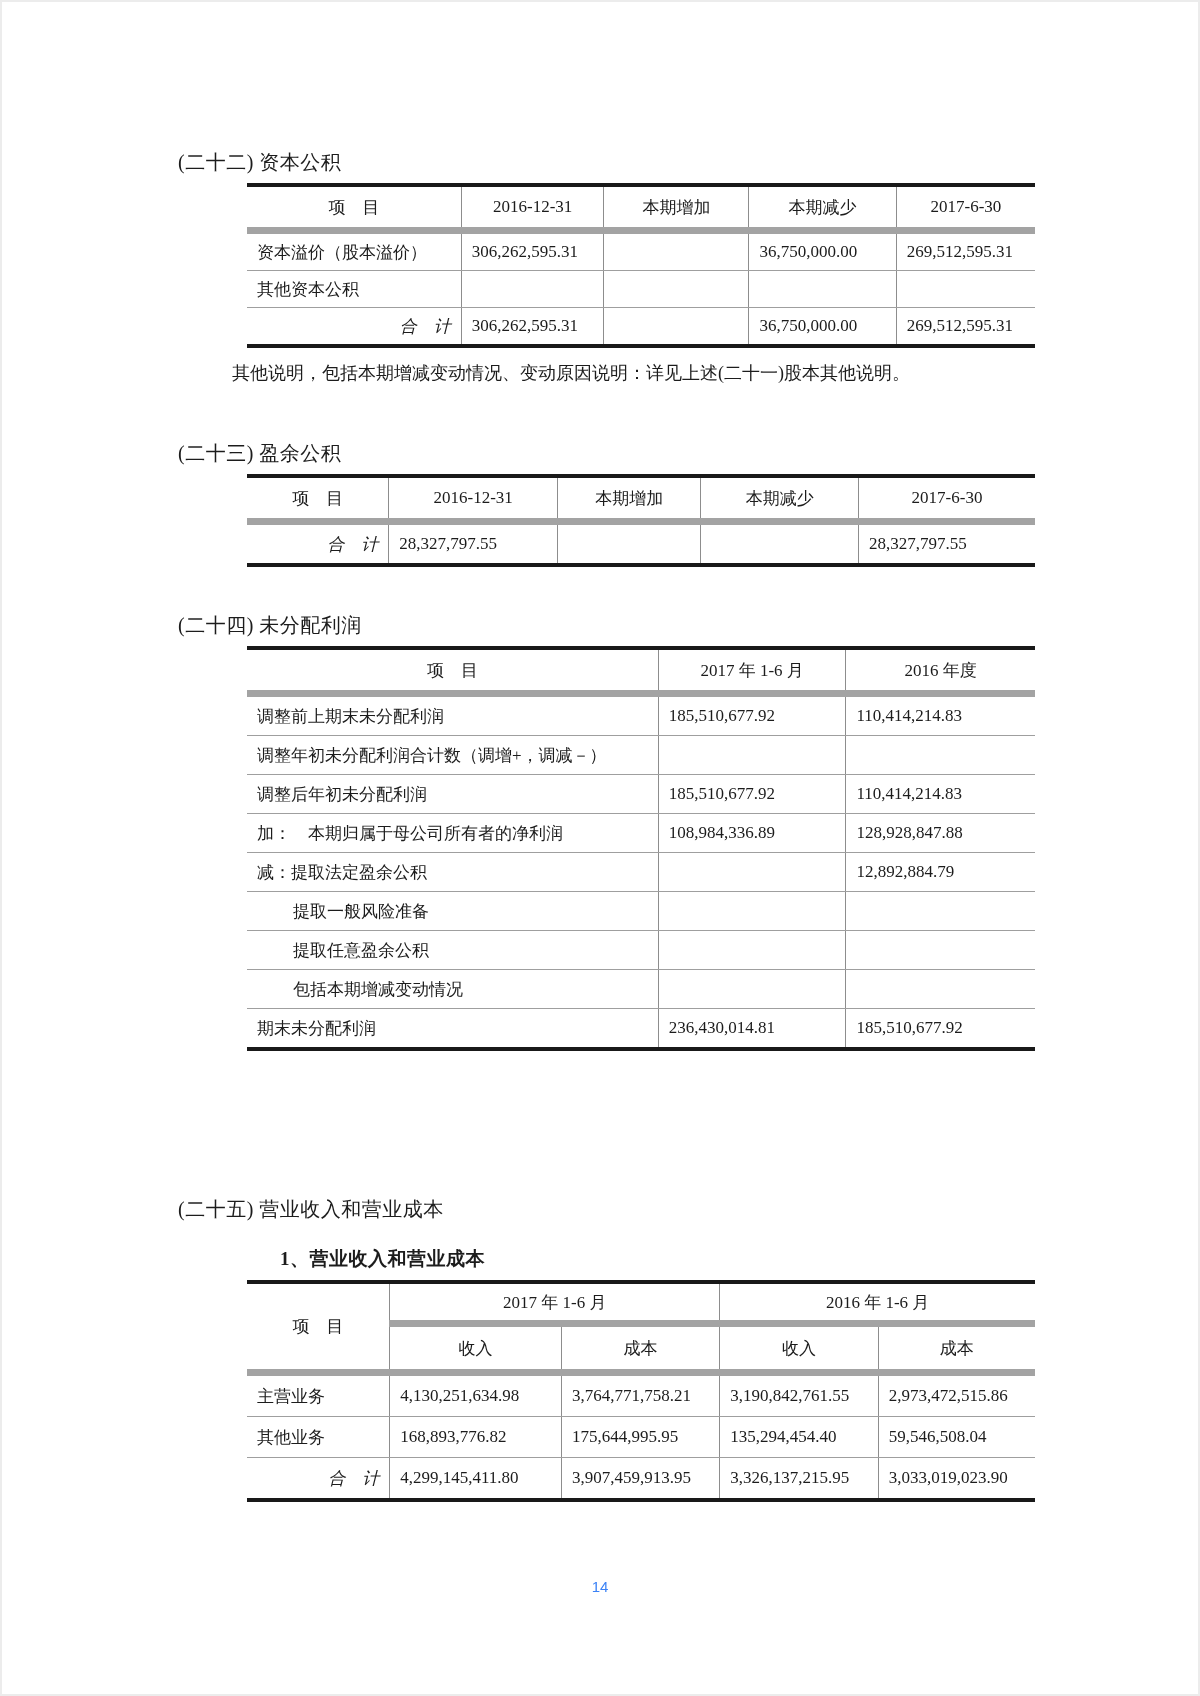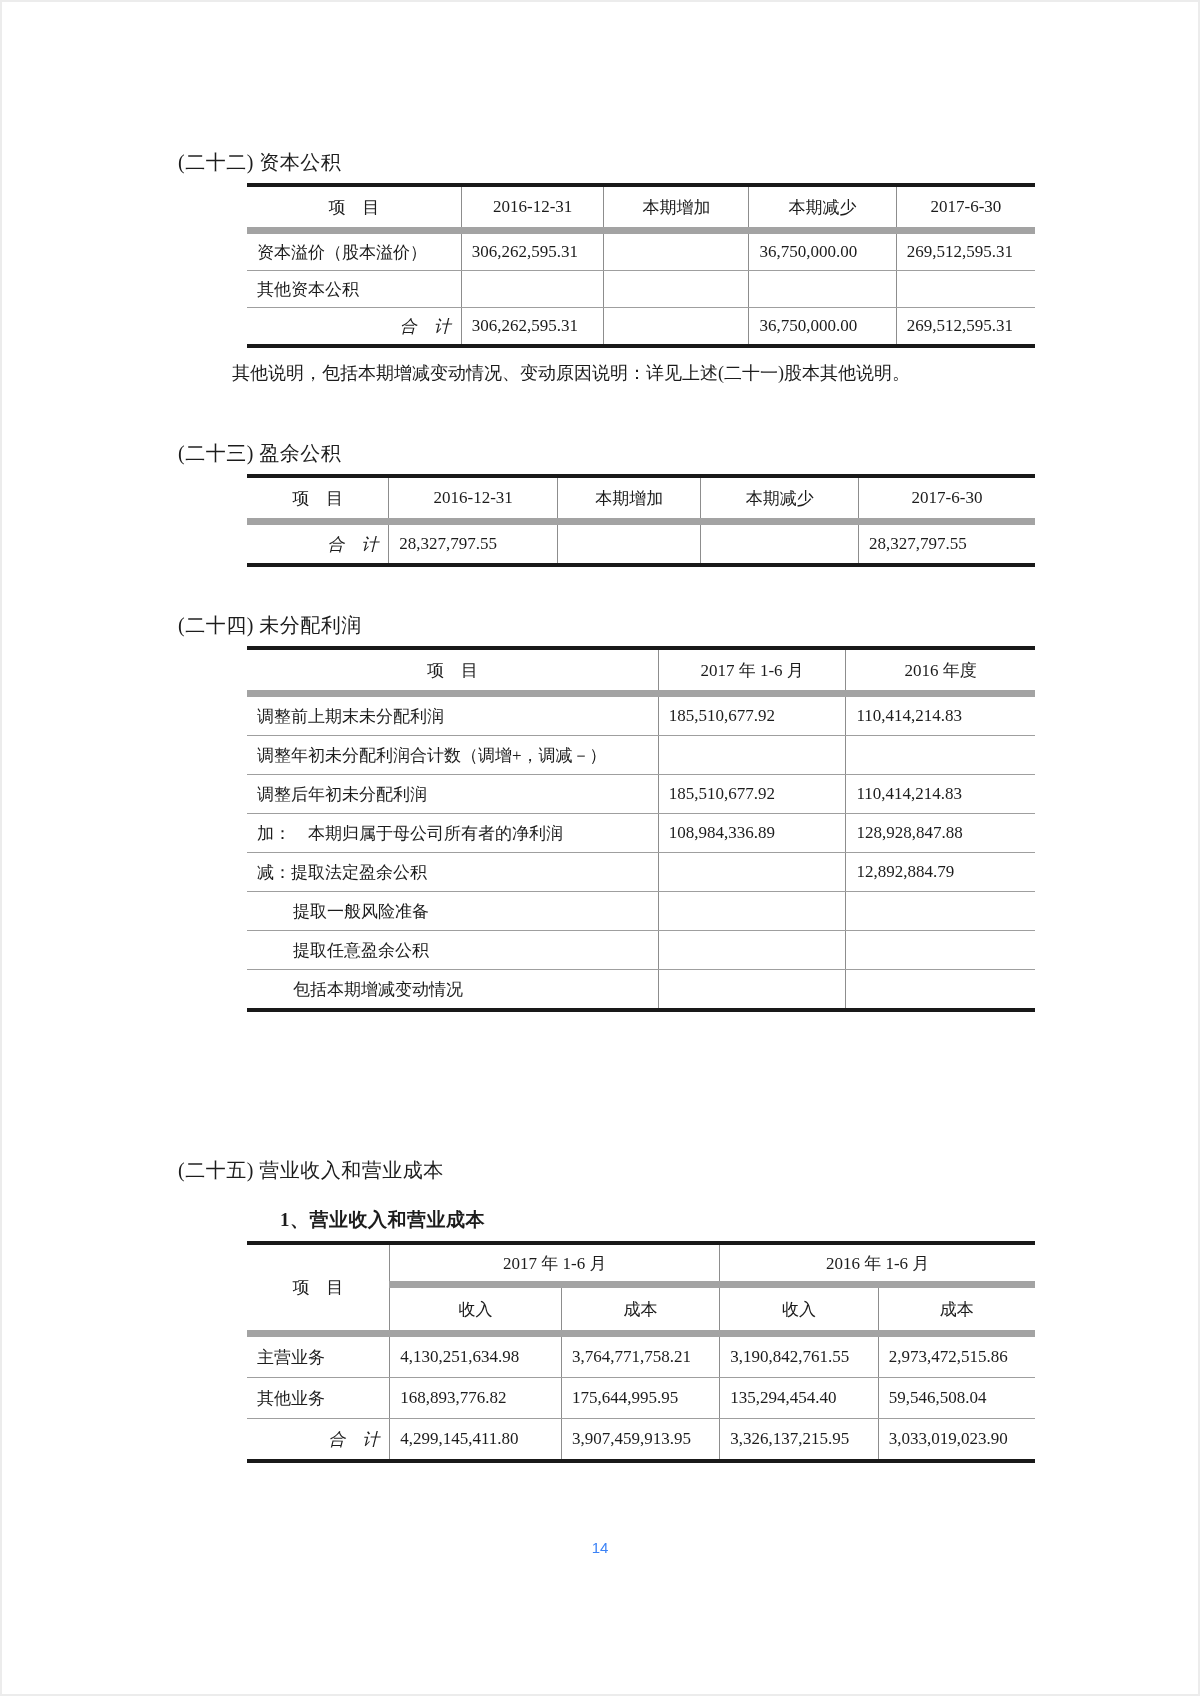--- a/index.html
+++ b/index.html
@@ -186,20 +186,25 @@
     <tr>
       <td class="lbl indent c0">提取任意盈余公积</td>
       <td class="num"></td>
       <td class="num"></td>
     </tr>
     <tr>
       <td class="lbl indent c0">包括本期增减变动情况</td>
       <td class="num"></td>
       <td class="num"></td>
     </tr>
+    <tr class="last-row">
+      <td class="lbl c0">期末未分配利润</td>
+      <td class="num">236,430,014.81</td>
+      <td class="num">185,510,677.92</td>
+    </tr>
   </tbody>
 </table>
 
 <div class="heading h25">(二十五) 营业收入和营业成本</div>
 <div class="subheading">1、营业收入和营业成本</div>
 
 <table class="fin t25">
   <colgroup>
     <col style="width:18.1%">
       <col style="width:21.8%">

